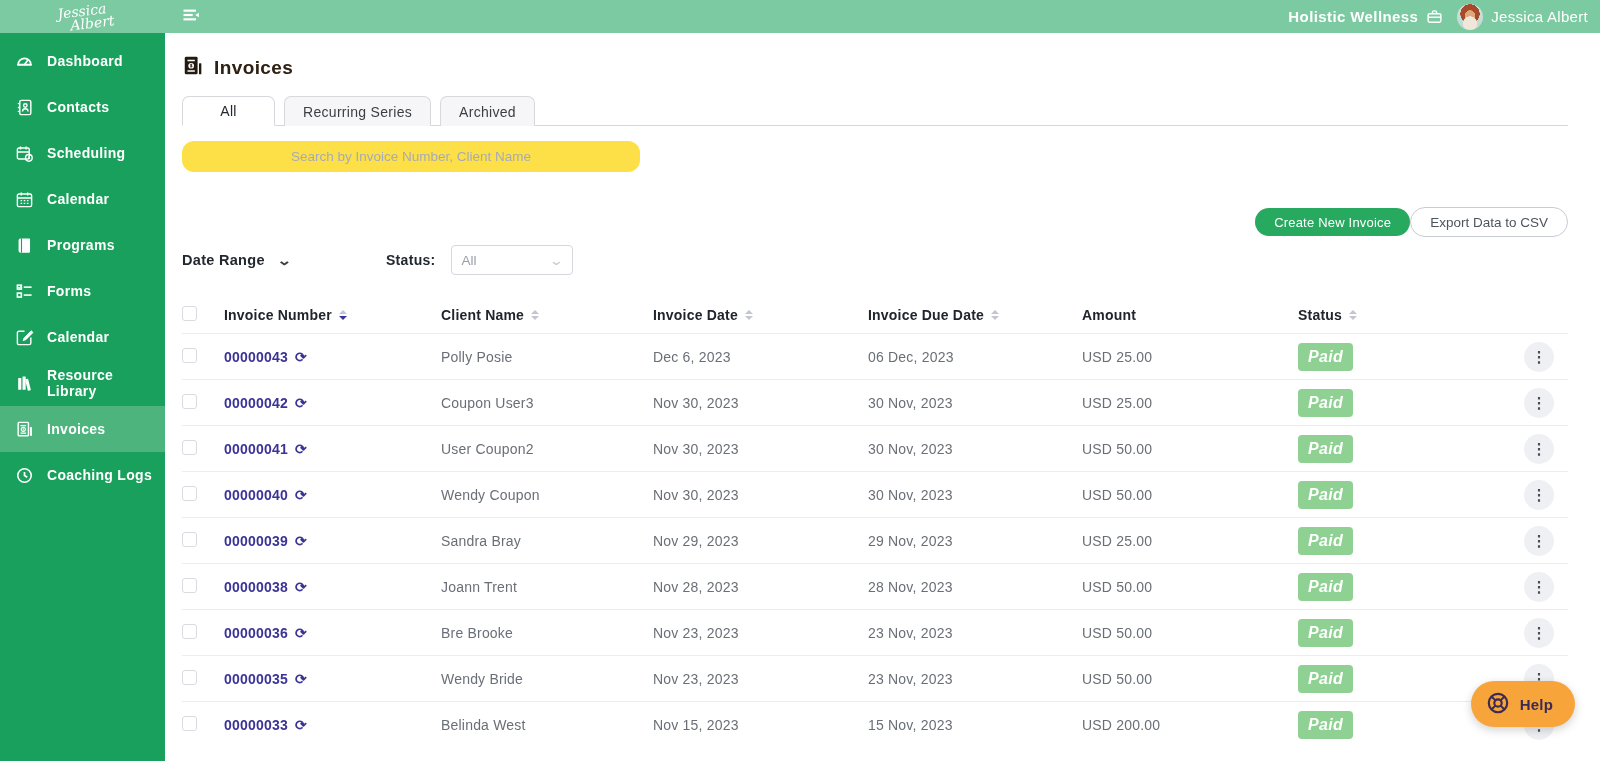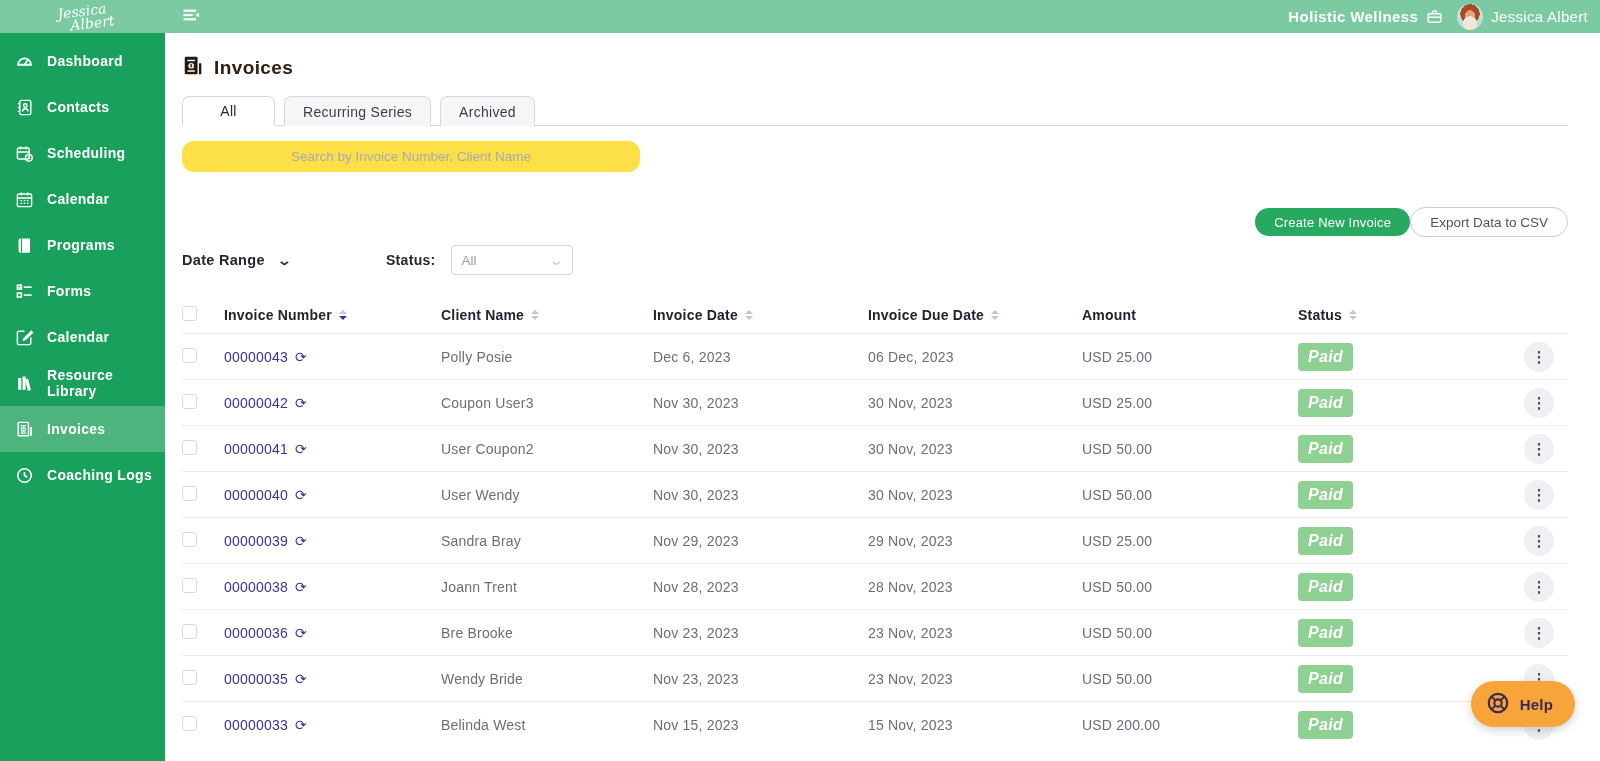--- a/index.html
+++ b/index.html
@@ -71,21 +71,21 @@
     padding:0 10px; color:#9aa0aa; font-size:13.5px; cursor:pointer; background:#fff; }
   .status-select .chev { color:#c4c8cf; }
 
   
   .table { margin-top:22px; }
   .thead, .trow { display:flex; align-items:center; }
   .thead { height:36px; }
   .trow { height:46px; border-top:1px solid #ececf1; }
   .col { font-size:14px; color:#6a6f77; letter-spacing:.2px; }
   .col-check  { width:42px; }
-  .col-invno  { width:217px; }
+  .col-invno  { width:217px;font-weight:bold; }
   .col-client { width:212px; }
   .col-date   { width:215px; }
   .col-due    { width:214px; }
   .col-amount { width:216px; }
   .col-status { width:210px; }
   .col-actions{ flex:1; display:flex; justify-content:flex-end; padding-right:14px; }
   .th { font-weight:bold; color:#20252d; display:flex; align-items:center; }
   .sort { display:inline-flex; flex-direction:column; gap:2px; margin-left:7px; }
   .sort i { width:0; height:0; border-left:4px solid transparent; border-right:4px solid transparent; }
   .sort .up   { border-bottom:4px solid #c3c6ce; }
@@ -398,21 +398,21 @@
       </div>
 
       <div class="trow">
         <div class="col col-check"><span class="checkbox"></span></div>
         <div class="col col-invno">
           <a class="inv-link">
             <span>00000040</span>
             <span class="recur">⟳</span>
           </a>
         </div>
-        <div class="col col-client">User Wendy</div>
+        <div class="col col-client">Wendy Coupon</div>
         <div class="col col-date">Nov 30, 2023</div>
         <div class="col col-due">30 Nov, 2023</div>
         <div class="col col-amount">USD 50.00</div>
         <div class="col col-status"><span class="badge">Paid</span></div>
         <div class="col col-actions">
           <button class="kebab">
             <span>⋮</span>
           </button>
         </div>
       </div>

